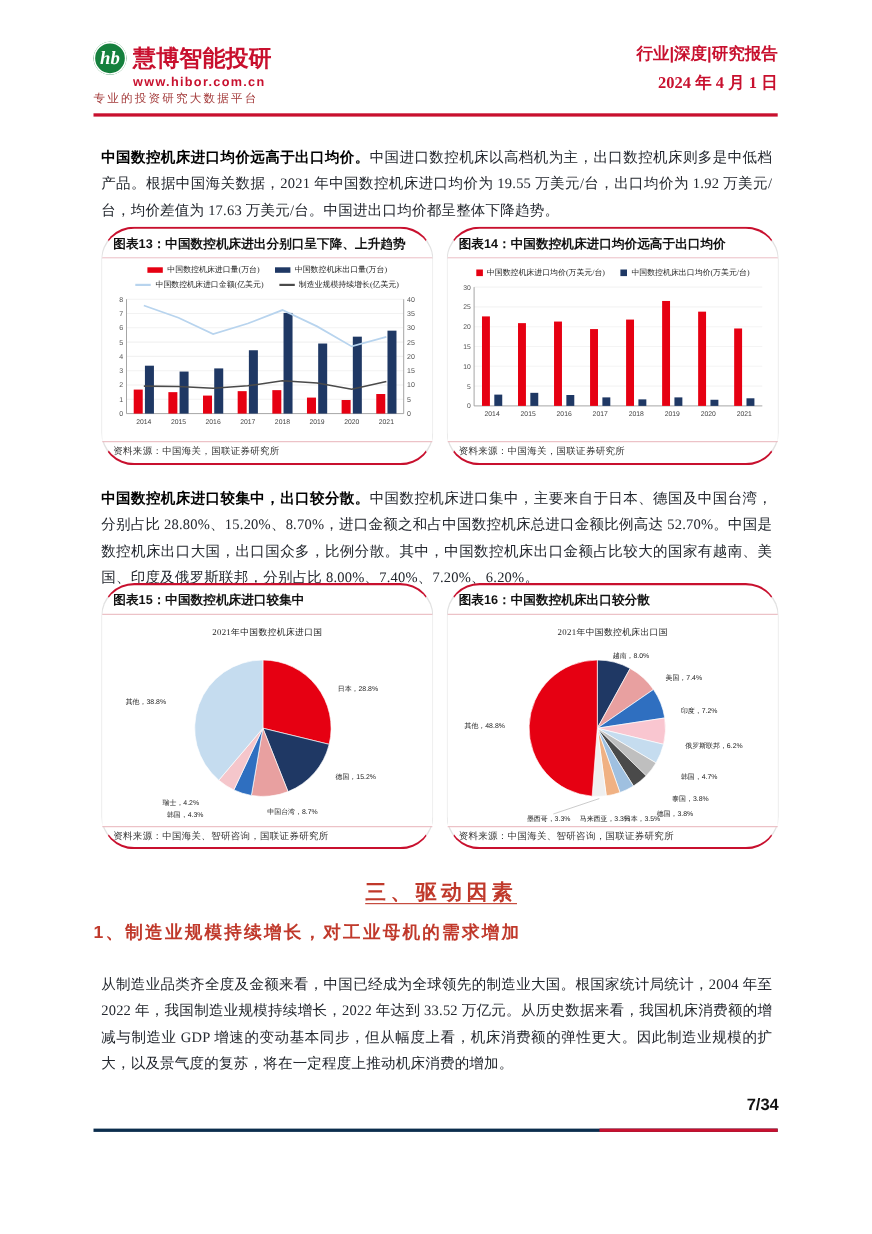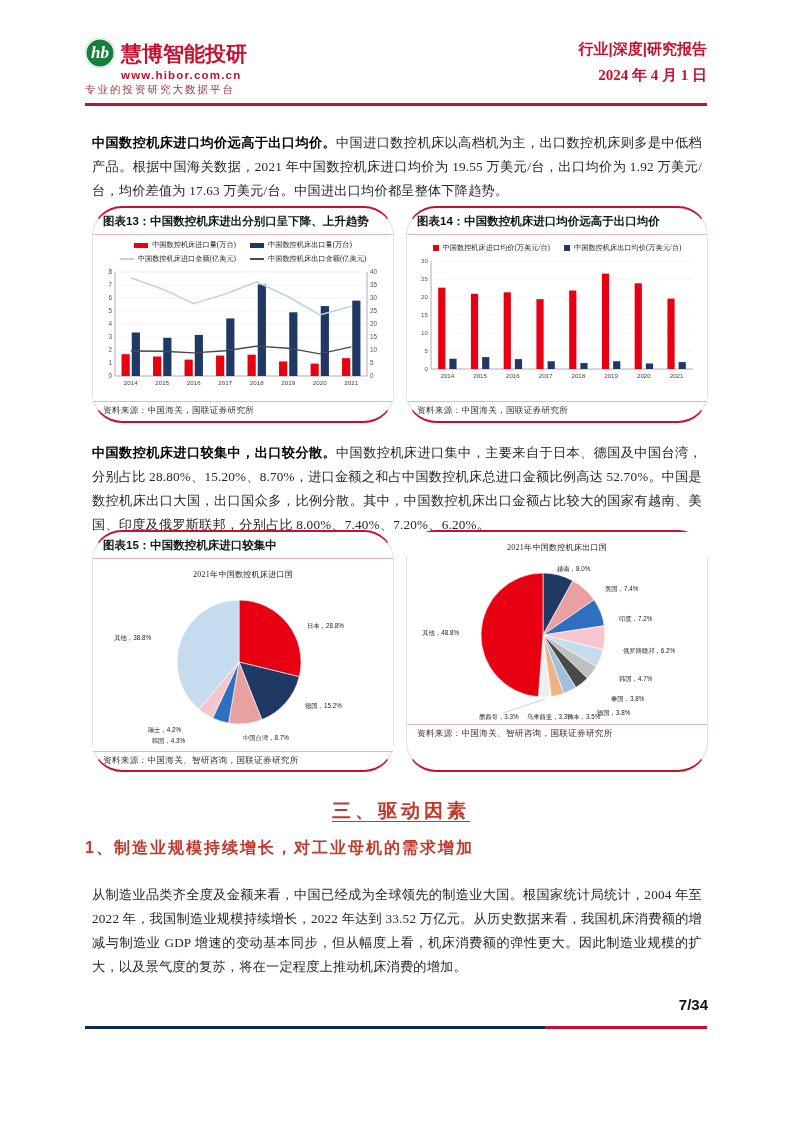--- a/index.html
+++ b/index.html
@@ -129,21 +129,21 @@
         <div class="lg">
             <span class="lg-swatch" style="background:#1f3864"></span>
             <span>中国数控机床出口量(万台)</span>
           </div>
         <div class="lg">
             <span class="lg-swatch line" style="background:#b8d4ee"></span>
             <span>中国数控机床进口金额(亿美元)</span>
           </div>
         <div class="lg">
             <span class="lg-swatch line" style="background:#4a4a4a"></span>
-            <span>中国数控机床出口金额(亿美元)</span>
+            <span>制造业规模持续增长(亿美元)</span>
           </div>
       </div>
 
       <div class="plot" id="p13" style="height:122px;">
           <svg width="288" height="122" style="position: absolute; left: 0px; top: 0px;">
             <text x="13" y="110.2" text-anchor="end" font-size="6.4" fill="#555" font-family="Liberation Sans, sans-serif">0</text>
             <text x="271" y="110.2" text-anchor="start" font-size="6.4" fill="#555" font-family="Liberation Sans, sans-serif">0</text>
             <line x1="16" y1="95" x2="268" y2="95" stroke="#f2f2f2" stroke-width="1"></line>
             <text x="13" y="97.2" text-anchor="end" font-size="6.4" fill="#555" font-family="Liberation Sans, sans-serif">1</text>
             <text x="271" y="97.2" text-anchor="start" font-size="6.4" fill="#555" font-family="Liberation Sans, sans-serif">5</text>
@@ -285,20 +285,21 @@
             <text x="88" y="152" text-anchor="end" font-size="6.3" fill="#222" font-family="Liberation Sans, sans-serif">瑞士，4.2%</text>
             <path d="M 146 82 L 105.88253038269445 129.27143568270978 A 62 62 0 0 1 145.99999999999997 20 Z" fill="#c5dcef" stroke="#ffffff" stroke-width="0.6"></path>
             <text x="58" y="60" text-anchor="end" font-size="6.3" fill="#222" font-family="Liberation Sans, sans-serif">其他，38.8%</text>
           </svg>
         </div>
     </div>
     <div class="fig-src">资料来源：中国海关、智研咨询，国联证券研究所</div>
   </div>
 
   <div class="fig" style="left:406px;top:530px;width:300px;height:238px;">
+    <div class="fig-title">图表16：中国数控机床出口较分散</div>
     <div class="fig-body" style="height:192px;">
       <div class="pie-title">2021年中国数控机床出口国</div>
       <div id="p16" style="position:relative;height:168px;">
           <svg width="300" height="168" style="position: absolute; left: 0px; top: 0px;">
             <path d="M 136 82 L 136 20 A 62 62 0 0 1 165.86872779430635 27.66898583728046 Z" fill="#1f3864" stroke="#ffffff" stroke-width="0.6"></path>
             <text x="150" y="18" text-anchor="start" font-size="6.3" fill="#222" font-family="Liberation Sans, sans-serif">越南，8.0%</text>
             <path d="M 136 82 L 165.86872779430635 27.66898583728046 A 62 62 0 0 1 187.0590210529625 46.8293251541411 Z" fill="#e8a0a0" stroke="#ffffff" stroke-width="0.6"></path>
             <text x="198" y="38" text-anchor="start" font-size="6.3" fill="#222" font-family="Liberation Sans, sans-serif">美国，7.4%</text>
             <path d="M 136 82 L 187.0590210529625 46.8293251541411 A 62 62 0 0 1 197.29640817375068 72.68601347451306 Z" fill="#2f6fc0" stroke="#ffffff" stroke-width="0.6"></path>
             <text x="212" y="68" text-anchor="start" font-size="6.3" fill="#222" font-family="Liberation Sans, sans-serif">印度，7.2%</text>

